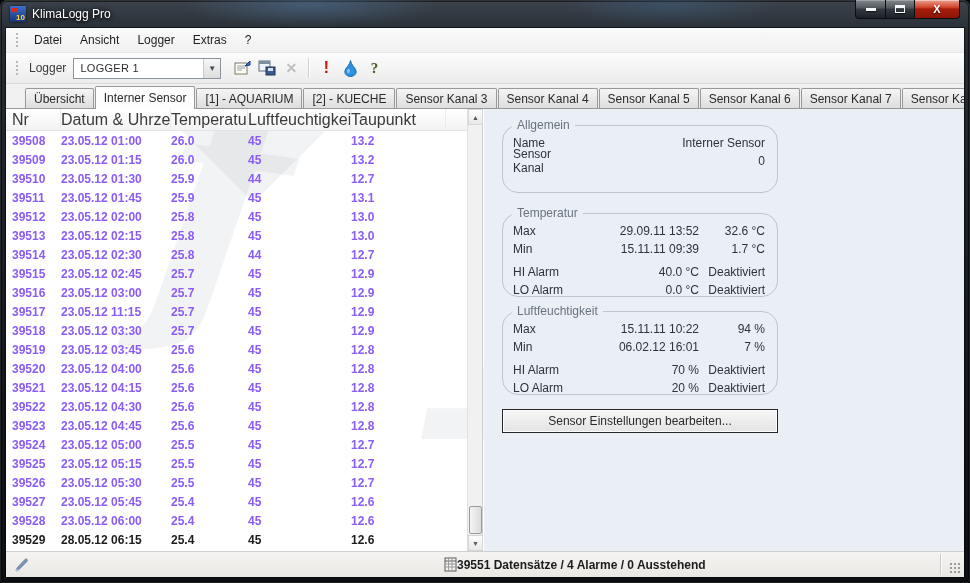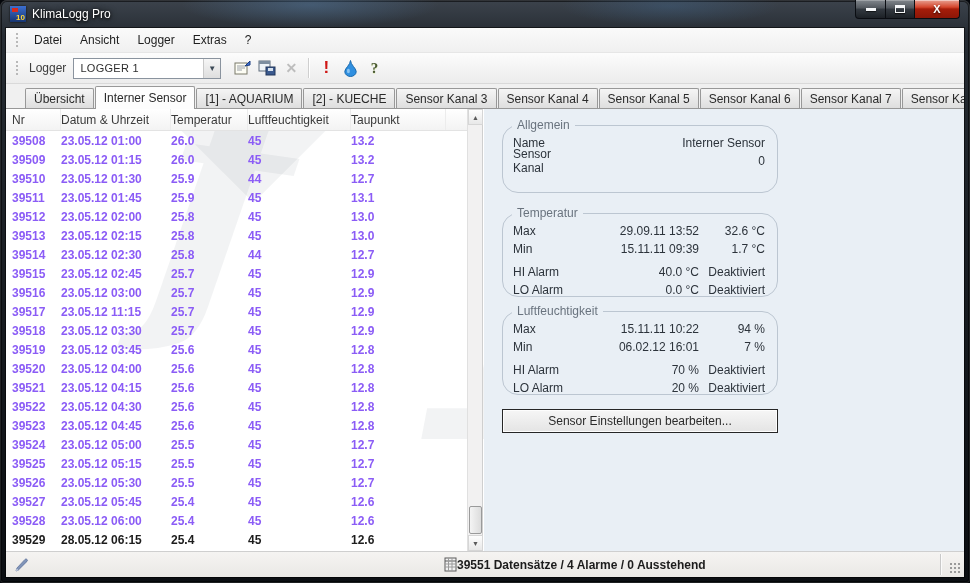--- a/index.html
+++ b/index.html
@@ -68,21 +68,21 @@
   .watermark { position:absolute; inset:0; overflow:hidden; z-index:0; pointer-events:none; color:rgba(110,120,132,0.09); }
   .wm-glyph { position:absolute; font-family:"DejaVu Serif", serif; font-style:italic; font-weight:bold; line-height:0.8; }
   .wm-0 { left:150px; top:-30px; font-size:300px; transform:rotate(8deg); }
   .wm-1 { left:430px; top:-60px; font-size:520px; }
   .wm-2 { left:790px; top:-40px; font-size:430px; }
   .wm-diamond { position:absolute; left:190px; top:-45px; width:115px; height:115px; transform:rotate(45deg);
     background:rgba(110,120,132,0.09); }
 
   .table-area { position:absolute; left:0; top:0; bottom:0; width:477px; border-right:1px solid #cfcfcf; z-index:1; }
   .thead { display:flex; height:22px; background:linear-gradient(#ffffff,#f3f3f3);
-    border-bottom:1px solid #e3e3e3; font-size:12px; color:#3a3a3a; }
+    border-bottom:1px solid #e3e3e3; font-size:16px; color:#3a3a3a; }
   .thead .cell { border-right:1px solid #ececec; height:100%; display:flex; align-items:center; }
   .trows { position:absolute; top:22px; left:0; right:15px; bottom:0; overflow:hidden; }
   .trow { display:flex; height:19px; align-items:center; font-size:12px; color:#8b5cf6; cursor:default;font-weight:bold; }
   .trow.bold { font-weight:bold; color:#1d1d1d; }
   .cell { overflow:hidden; white-space:nowrap; }
   .c0 { width:55px; padding-left:6px; }
   .c1 { width:110px; }
   .c2 { width:77px; }
   .c3 { width:103px; }
   .c4 { width:95px; }

